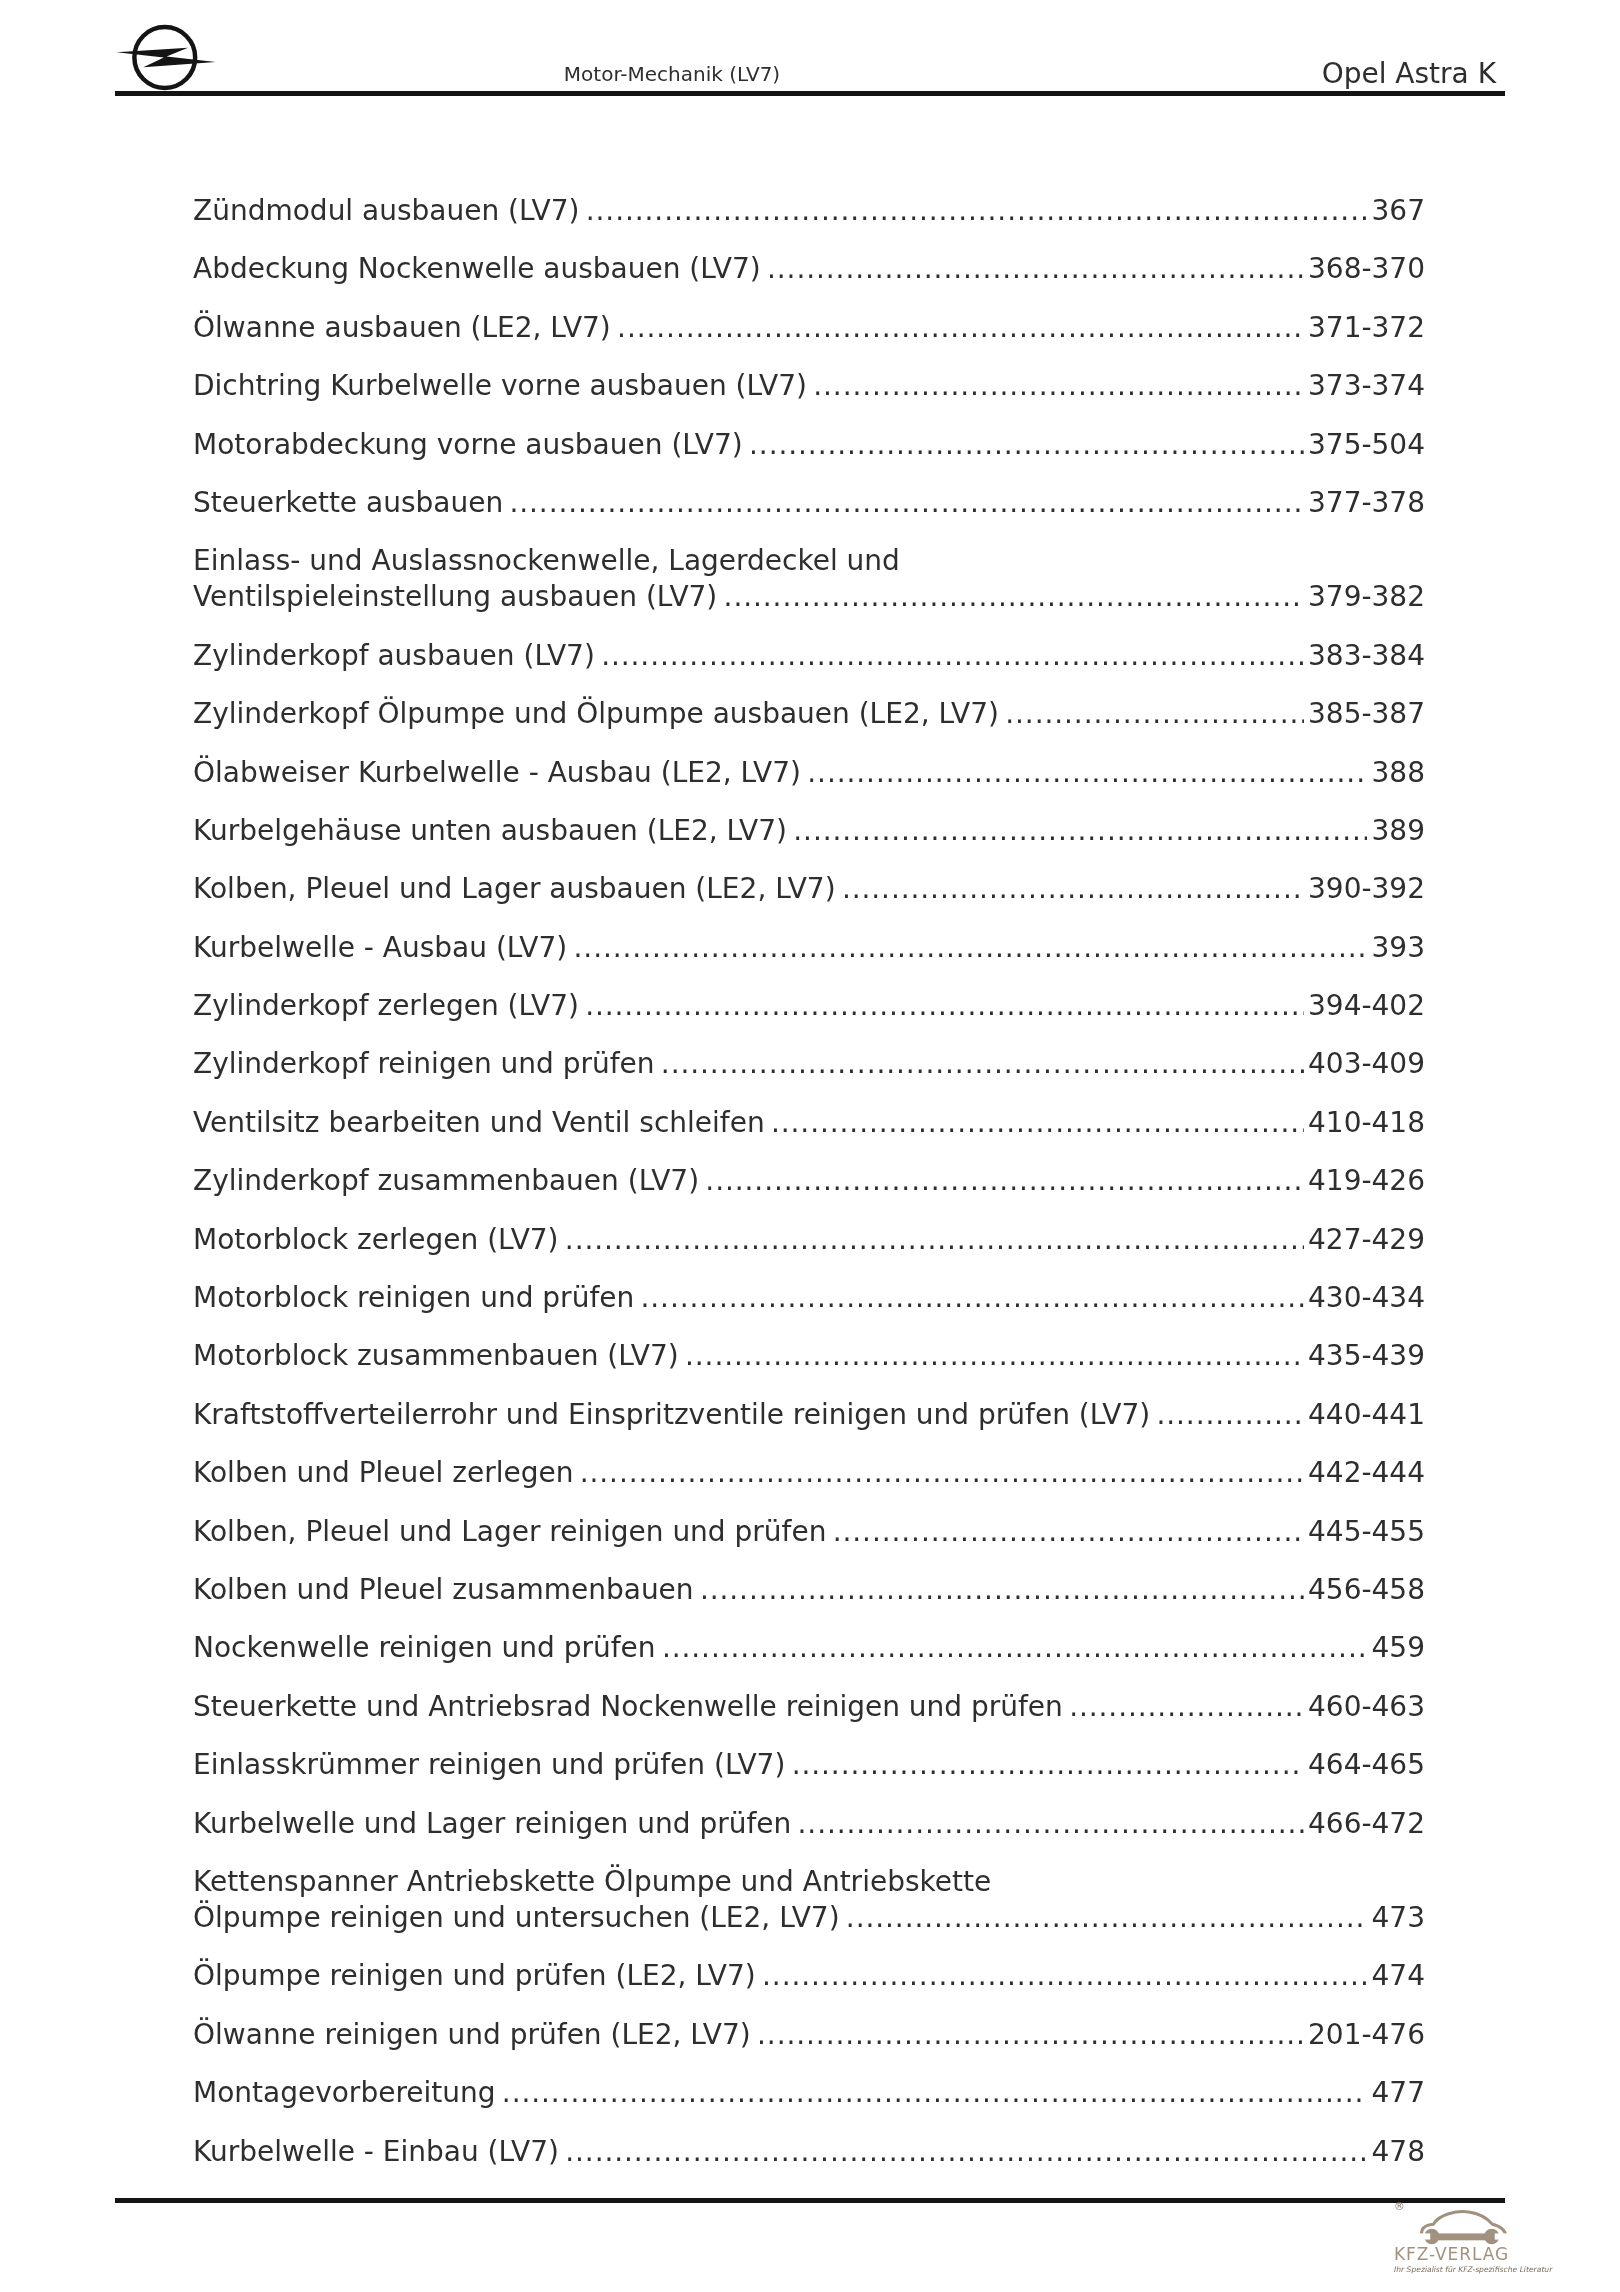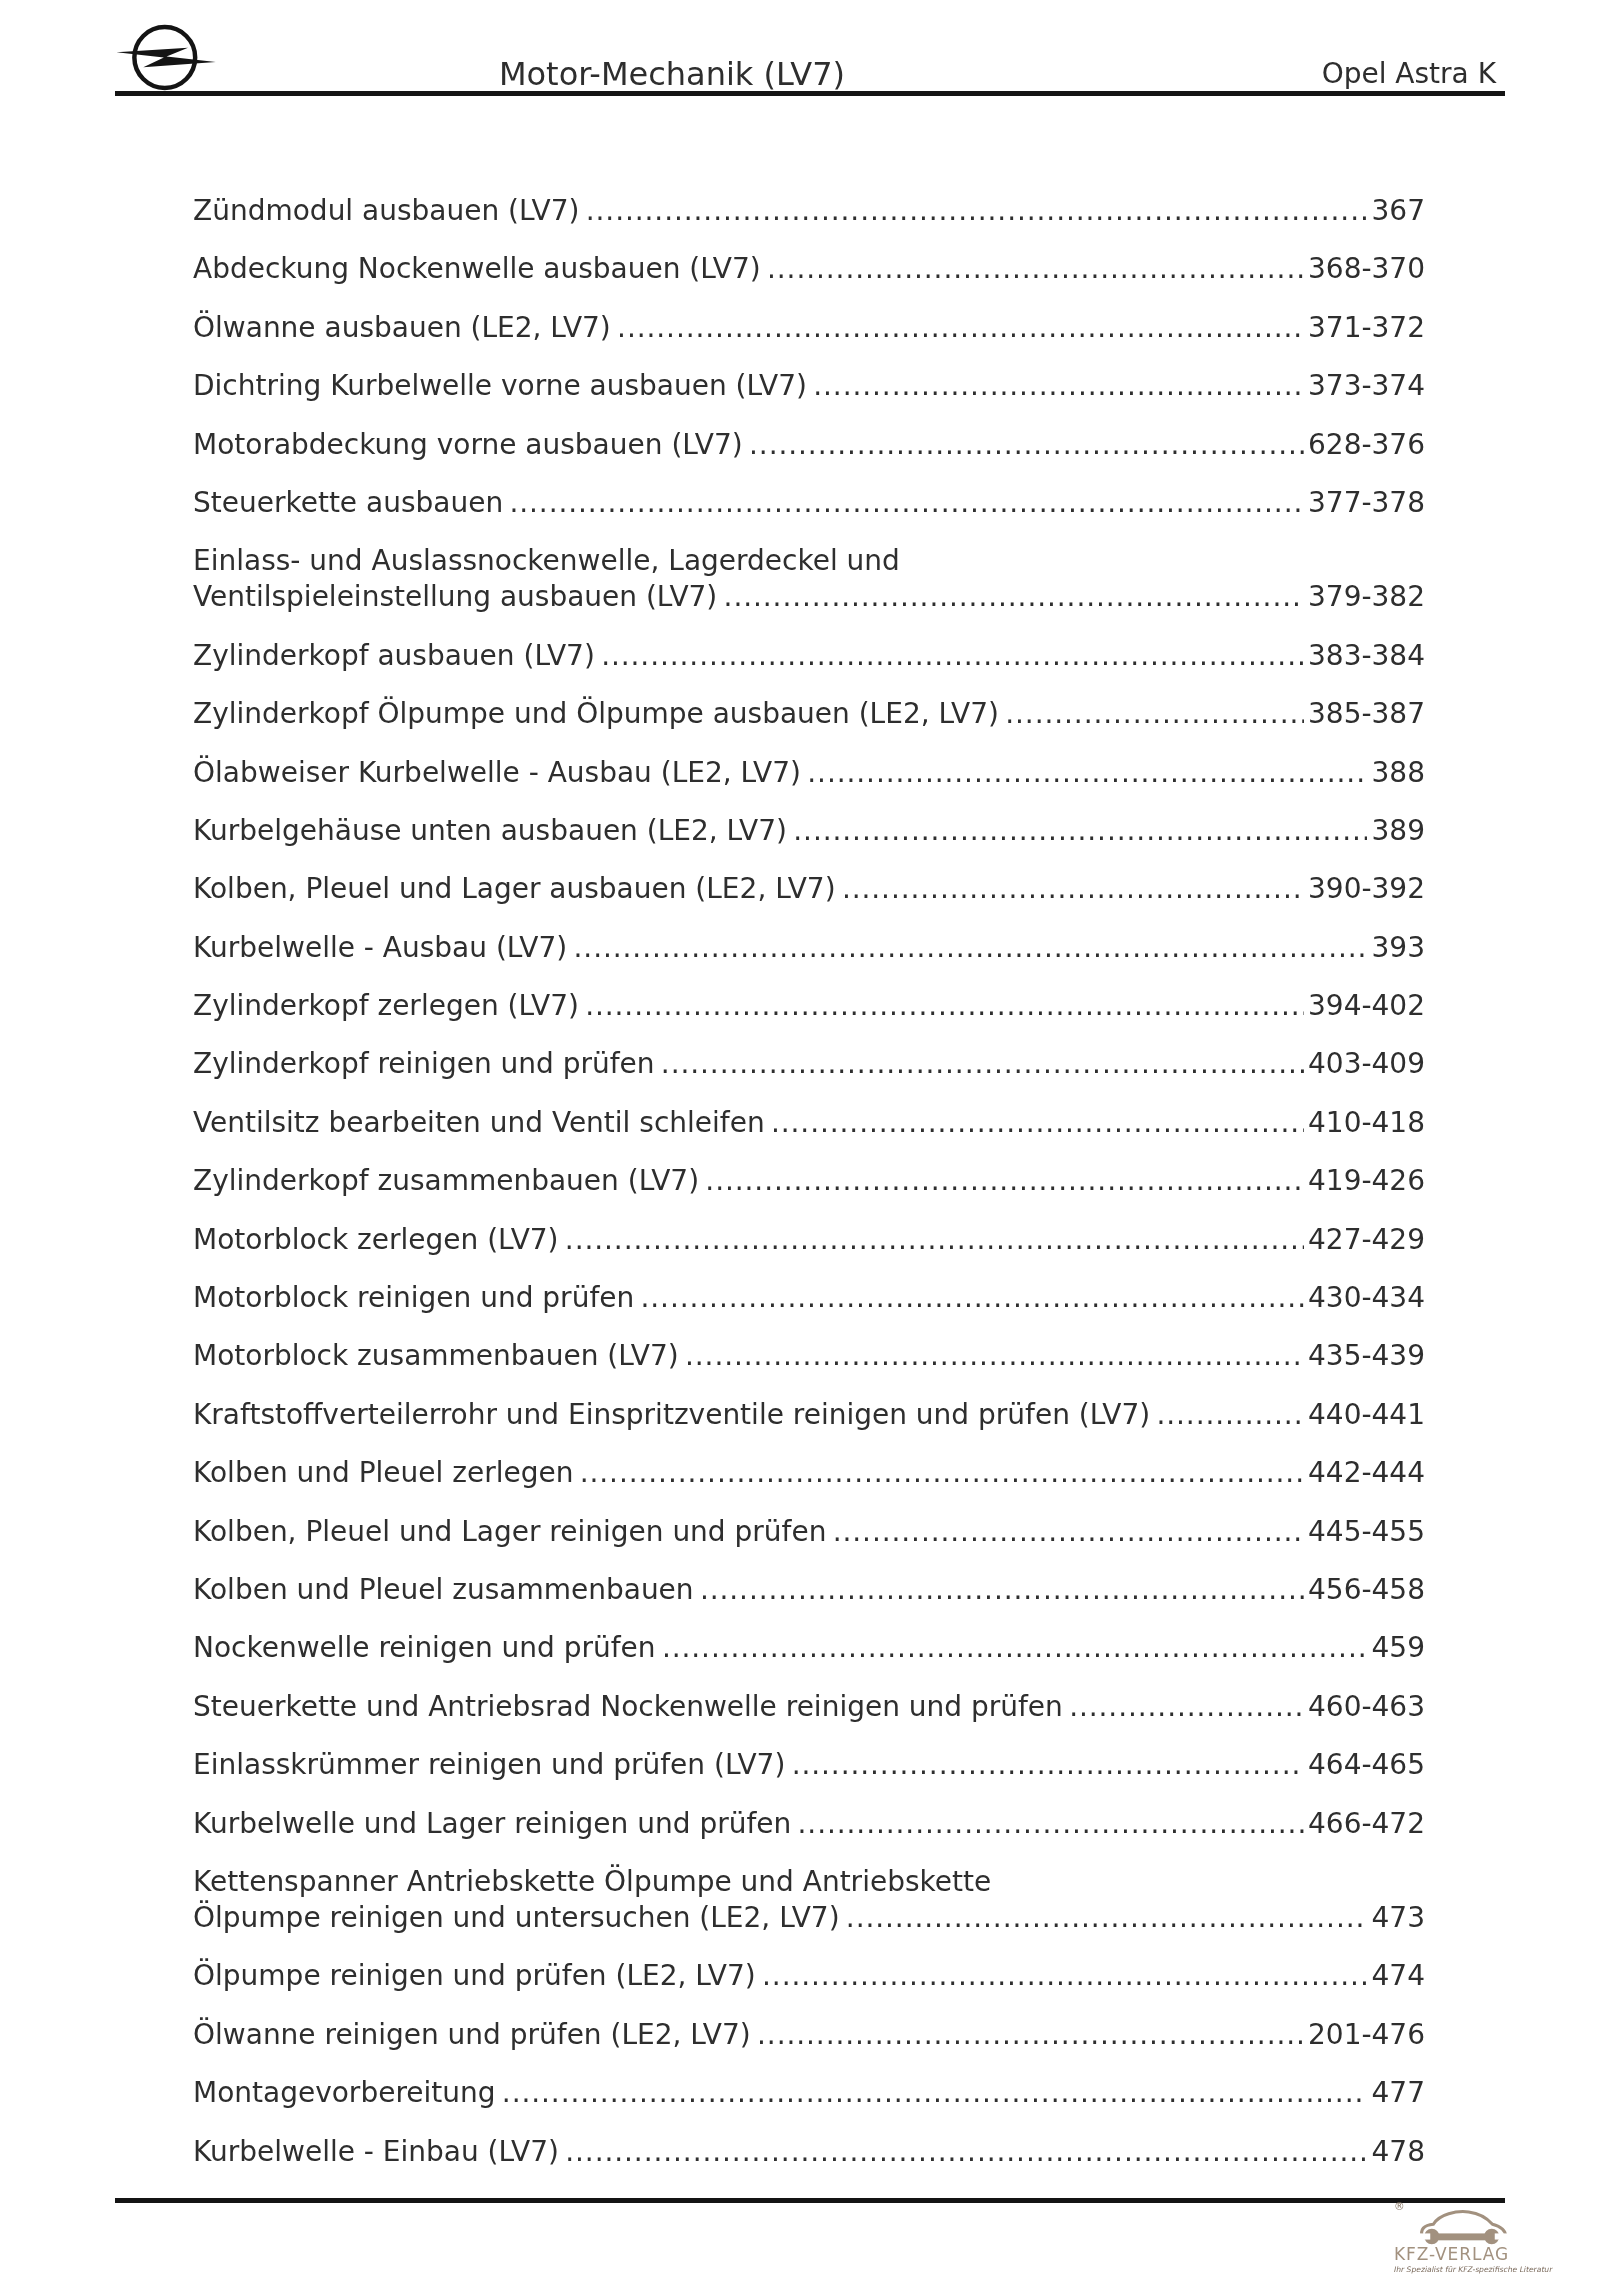--- a/index.html
+++ b/index.html
@@ -9,21 +9,21 @@
     position: relative;
     font-family: "DejaVu Sans", "Liberation Sans", sans-serif;
     color: #2e2e2e;
     overflow: hidden;
   }
 
   
   .opel-logo { position: absolute; left: 111px; top: 10.7px; }
   .header-center {
     position: absolute; left: 0; top: 56px; width: 1344px;
-    text-align: center; font-size: 32px; line-height: 36px;
+    text-align: center; font-size: 20px; line-height: 36px;
   }
   .header-right {
     position: absolute; top: 56px; right: 124px;
     font-size: 28px; line-height: 36px; white-space: nowrap;
   }
   .header-rule {
     position: absolute; left: 115px; top: 91px;
     width: 1390px; height: 5.4px; background: #141414;
   }
 
@@ -100,21 +100,21 @@
       <div class="line row">
         <span class="title">Dichtring Kurbelwelle vorne ausbauen (LV7)</span>
         <span class="leader">....................................................................................................................................................................................................................................................................</span>
         <span class="pages">373-374</span>
       </div>
     </div>
     <div class="entry">
       <div class="line row">
         <span class="title">Motorabdeckung vorne ausbauen (LV7)</span>
         <span class="leader">....................................................................................................................................................................................................................................................................</span>
-        <span class="pages">628-376</span>
+        <span class="pages">375-504</span>
       </div>
     </div>
     <div class="entry">
       <div class="line row">
         <span class="title">Steuerkette ausbauen</span>
         <span class="leader">....................................................................................................................................................................................................................................................................</span>
         <span class="pages">377-378</span>
       </div>
     </div>
     <div class="entry">

